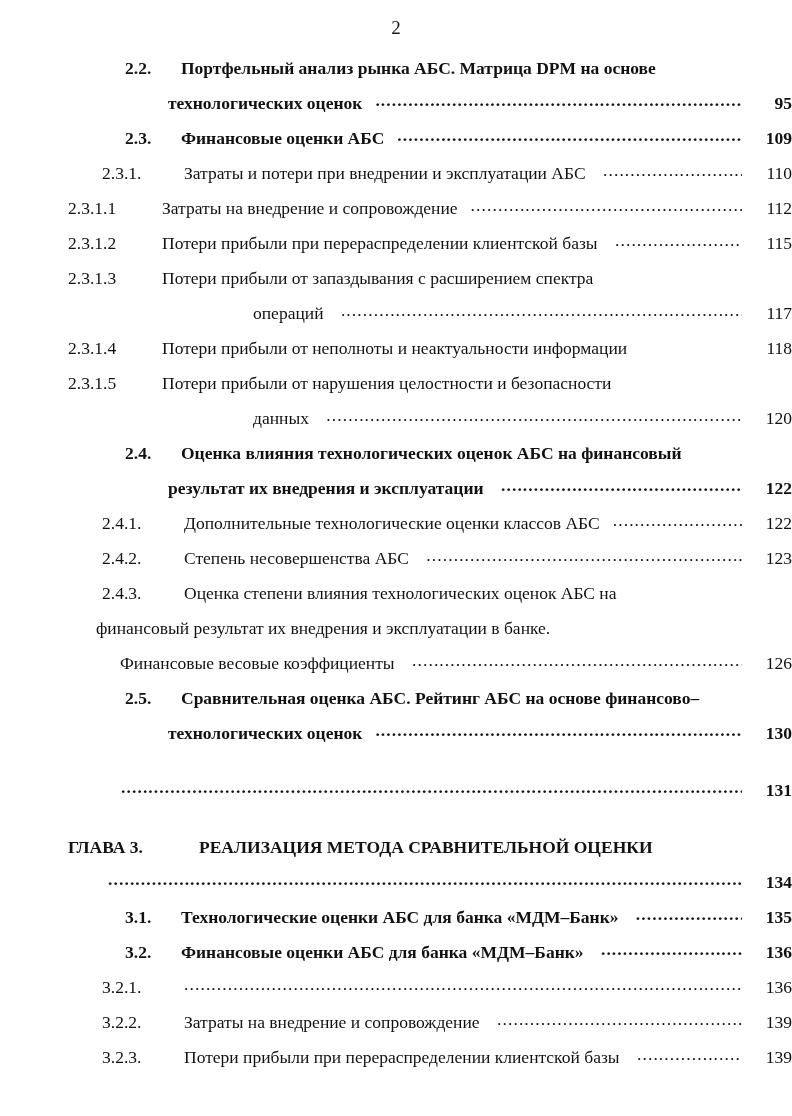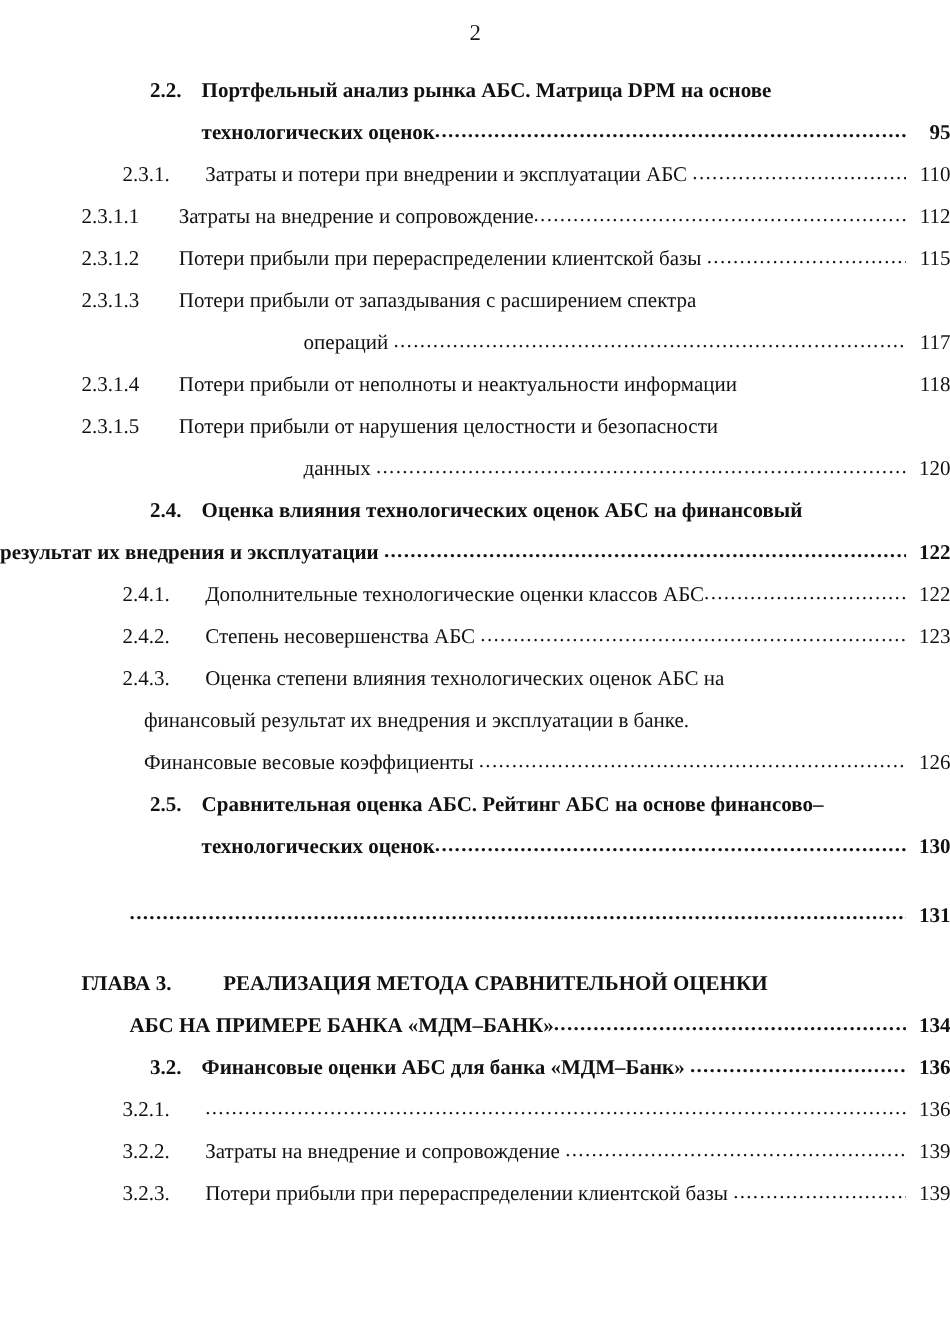--- a/index.html
+++ b/index.html
@@ -37,24 +37,25 @@
 
   
   .entry {
     position: relative;
     margin: 0;
     padding: 0;
   }
 
   .line {
     display: flex;
-    align-items: center;
+    align-items: flex-start;
     height: 35px;
     font-size: 17.5px;
     white-space: nowrap;
+    gap: 13px;
   }
 
   .num {
     flex: 0 0 auto;
     text-align: left;
   }
 
   .txt {
     flex: 0 0 auto;
     white-space: pre;
@@ -109,20 +110,28 @@
           <span class="num">2.2.</span>
           <span class="txt">Портфельный анализ рынка АБС. Матрица DPM на основе</span>
         </div>
         <div class="line bold" style="padding-left: 168px;">
           <span class="txt">технологических оценок</span>
           <span class="leader"></span>
           <span class="pg">95</span>
         </div>
       </div>
       <div class="entry">
+        <div class="line lvl-2 bold">
+          <span class="num">2.3.</span>
+          <span class="txt">Финансовые оценки АБС</span>
+          <span class="leader"></span>
+          <span class="pg">109</span>
+        </div>
+      </div>
+      <div class="entry">
         <div class="line lvl-3">
           <span class="num">2.3.1.</span>
           <span class="txt">Затраты и потери при внедрении и эксплуатации АБС </span>
           <span class="leader"></span>
           <span class="pg">110</span>
         </div>
       </div>
       <div class="entry">
         <div class="line lvl-4">
           <span class="num">2.3.1.1</span>
@@ -167,21 +176,21 @@
           <span class="txt">данных </span>
           <span class="leader"></span>
           <span class="pg">120</span>
         </div>
       </div>
       <div class="entry">
         <div class="line lvl-2 bold">
           <span class="num">2.4.</span>
           <span class="txt">Оценка влияния технологических оценок АБС на финансовый</span>
         </div>
-        <div class="line bold" style="">
+        <div class="line bold" style="padding-left: 168px;">
           <span class="txt">результат их внедрения и эксплуатации </span>
           <span class="leader"></span>
           <span class="pg">122</span>
         </div>
       </div>
       <div class="entry">
         <div class="line lvl-3">
           <span class="num">2.4.1.</span>
           <span class="txt">Дополнительные технологические оценки классов АБС</span>
           <span class="leader"></span>
@@ -194,21 +203,21 @@
           <span class="txt">Степень несовершенства АБС </span>
           <span class="leader"></span>
           <span class="pg">123</span>
         </div>
       </div>
       <div class="entry">
         <div class="line lvl-3">
           <span class="num">2.4.3.</span>
           <span class="txt">Оценка степени влияния технологических оценок АБС на</span>
         </div>
-        <div class="line " style="padding-left: 120px;">
+        <div class="line " style="padding-left: 96px;">
           <span class="txt">финансовый результат их внедрения и эксплуатации в банке.</span>
         </div>
         <div class="line " style="padding-left: 120px;">
           <span class="txt">Финансовые весовые коэффициенты </span>
           <span class="leader"></span>
           <span class="pg">126</span>
         </div>
       </div>
       <div class="entry">
         <div class="line lvl-2 bold">
@@ -229,23 +238,30 @@
           <span class="pg">131</span>
         </div>
       </div>
       <div class="sp-md"></div>
       <div class="entry">
         <div class="line lvl-chap bold">
           <span class="num">ГЛАВА 3.</span>
           <span class="txt">РЕАЛИЗАЦИЯ МЕТОДА СРАВНИТЕЛЬНОЙ ОЦЕНКИ</span>
         </div>
         <div class="line bold" style="padding-left: 108px;">
-          <span class="txt">АБС НА ПРИМЕРЕ БАНКА «МДМ–БАНК»</span>
           <span class="leader"></span>
           <span class="pg">134</span>
+        </div>
+      </div>
+      <div class="entry">
+        <div class="line lvl-2 bold">
+          <span class="num">3.1.</span>
+          <span class="txt">Технологические оценки АБС для банка «МДМ–Банк» </span>
+          <span class="leader"></span>
+          <span class="pg">135</span>
         </div>
       </div>
       <div class="entry">
         <div class="line lvl-2 bold">
           <span class="num">3.2.</span>
           <span class="txt">Финансовые оценки АБС для банка «МДМ–Банк» </span>
           <span class="leader"></span>
           <span class="pg">136</span>
         </div>
       </div>

